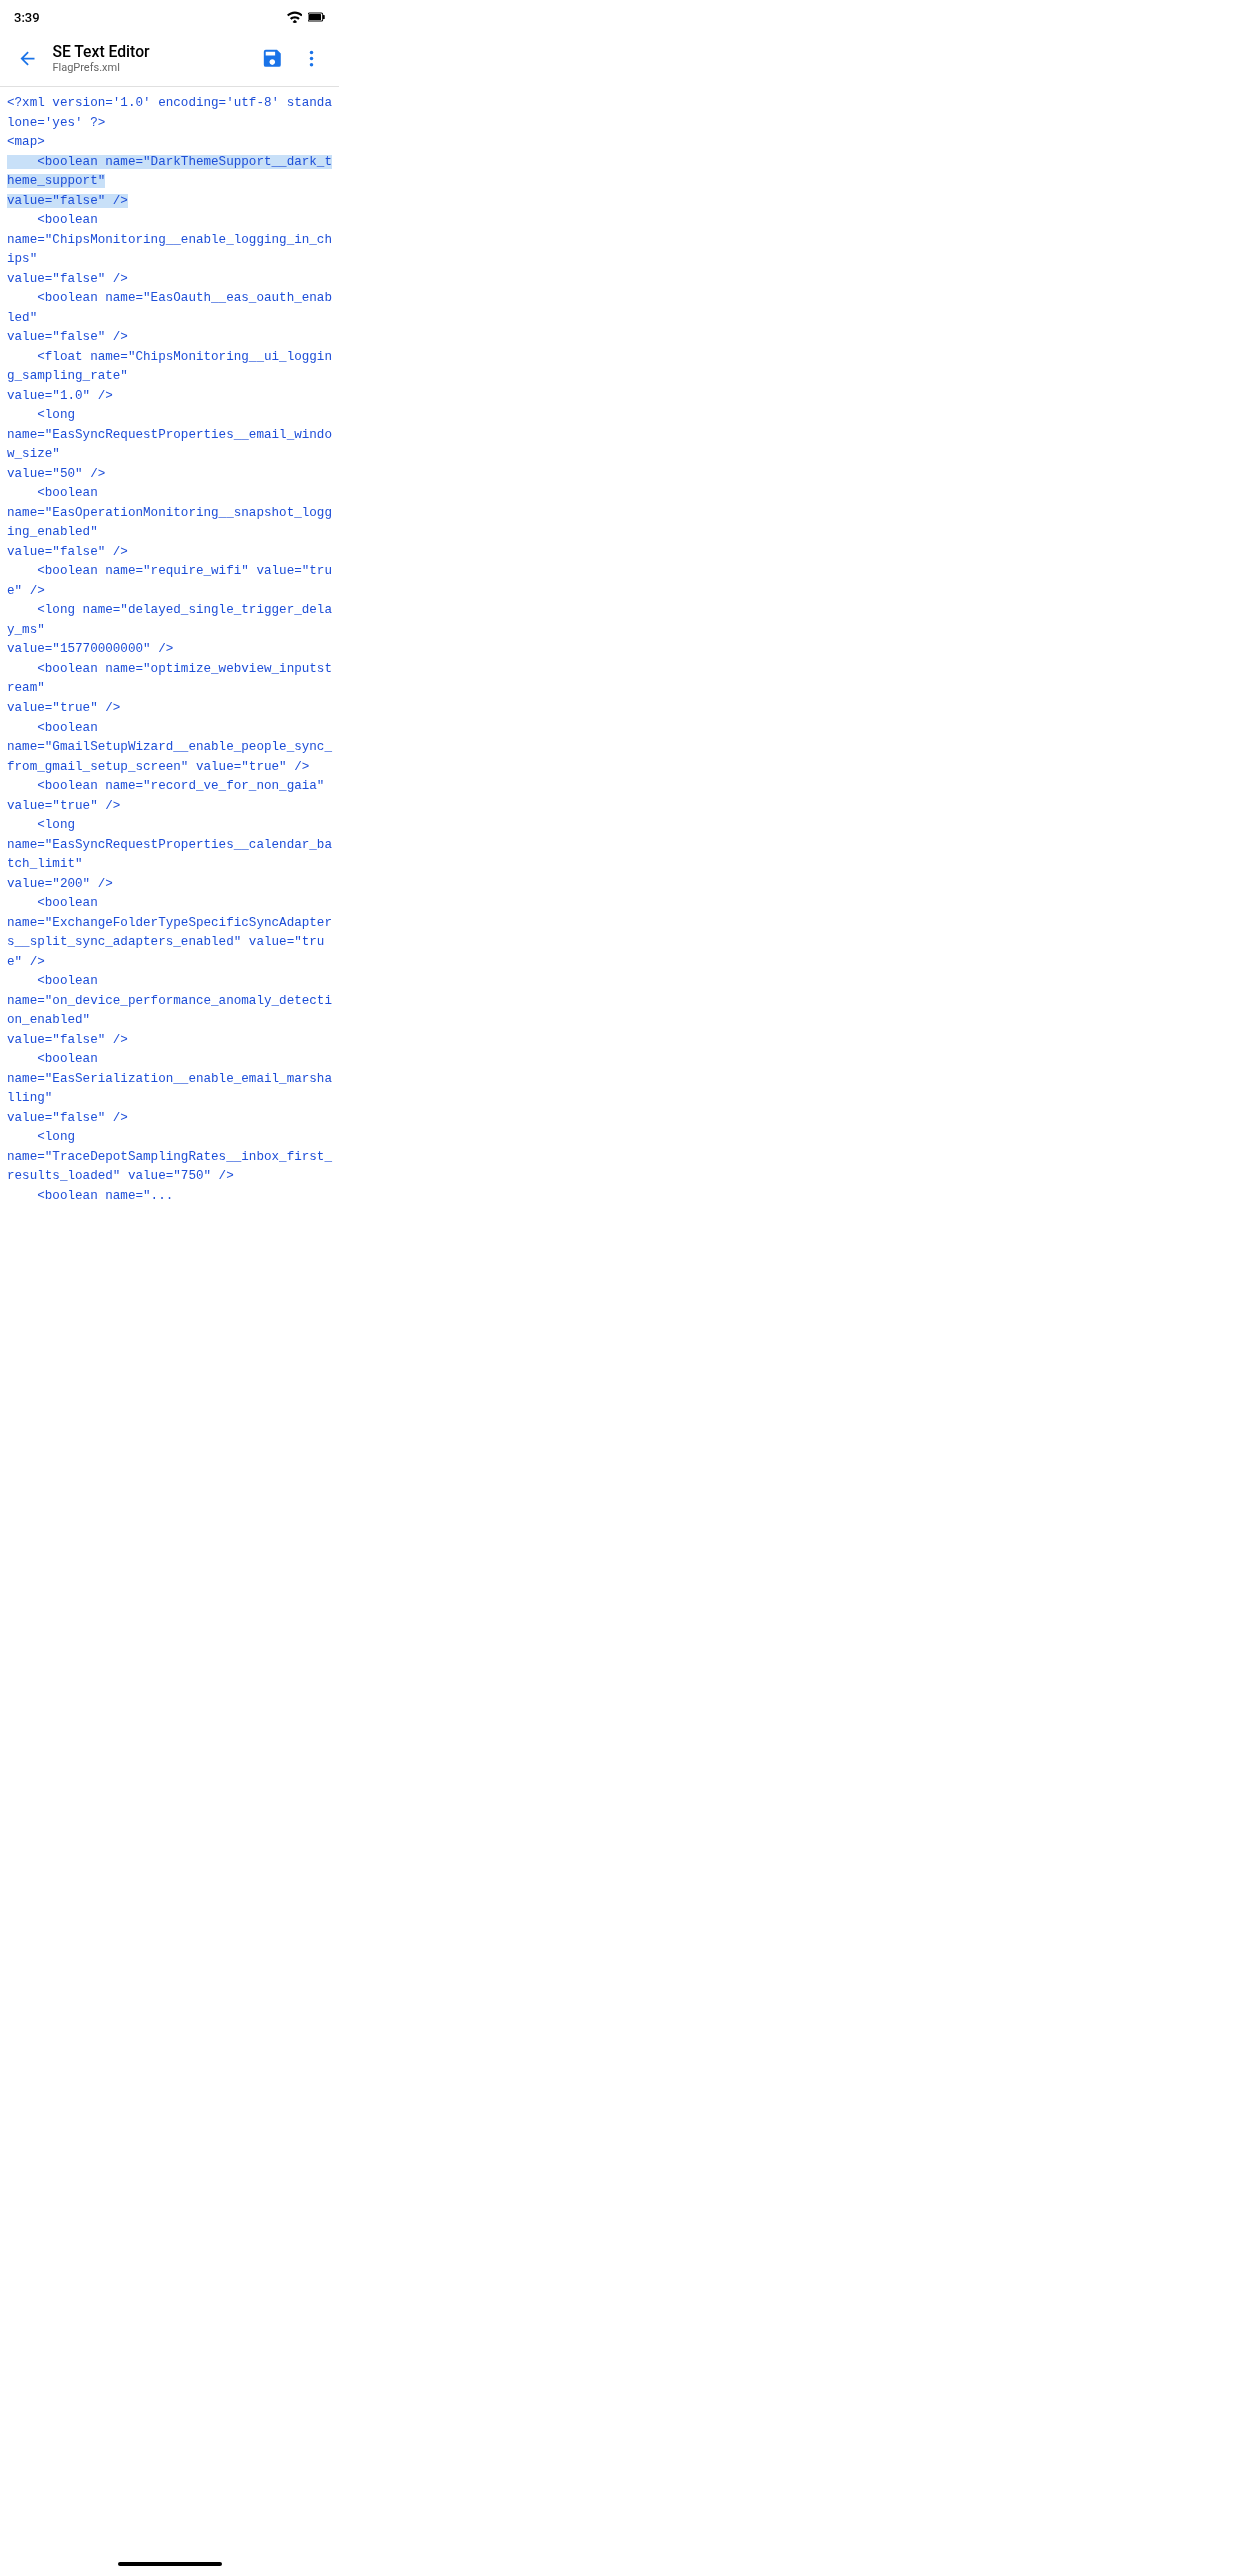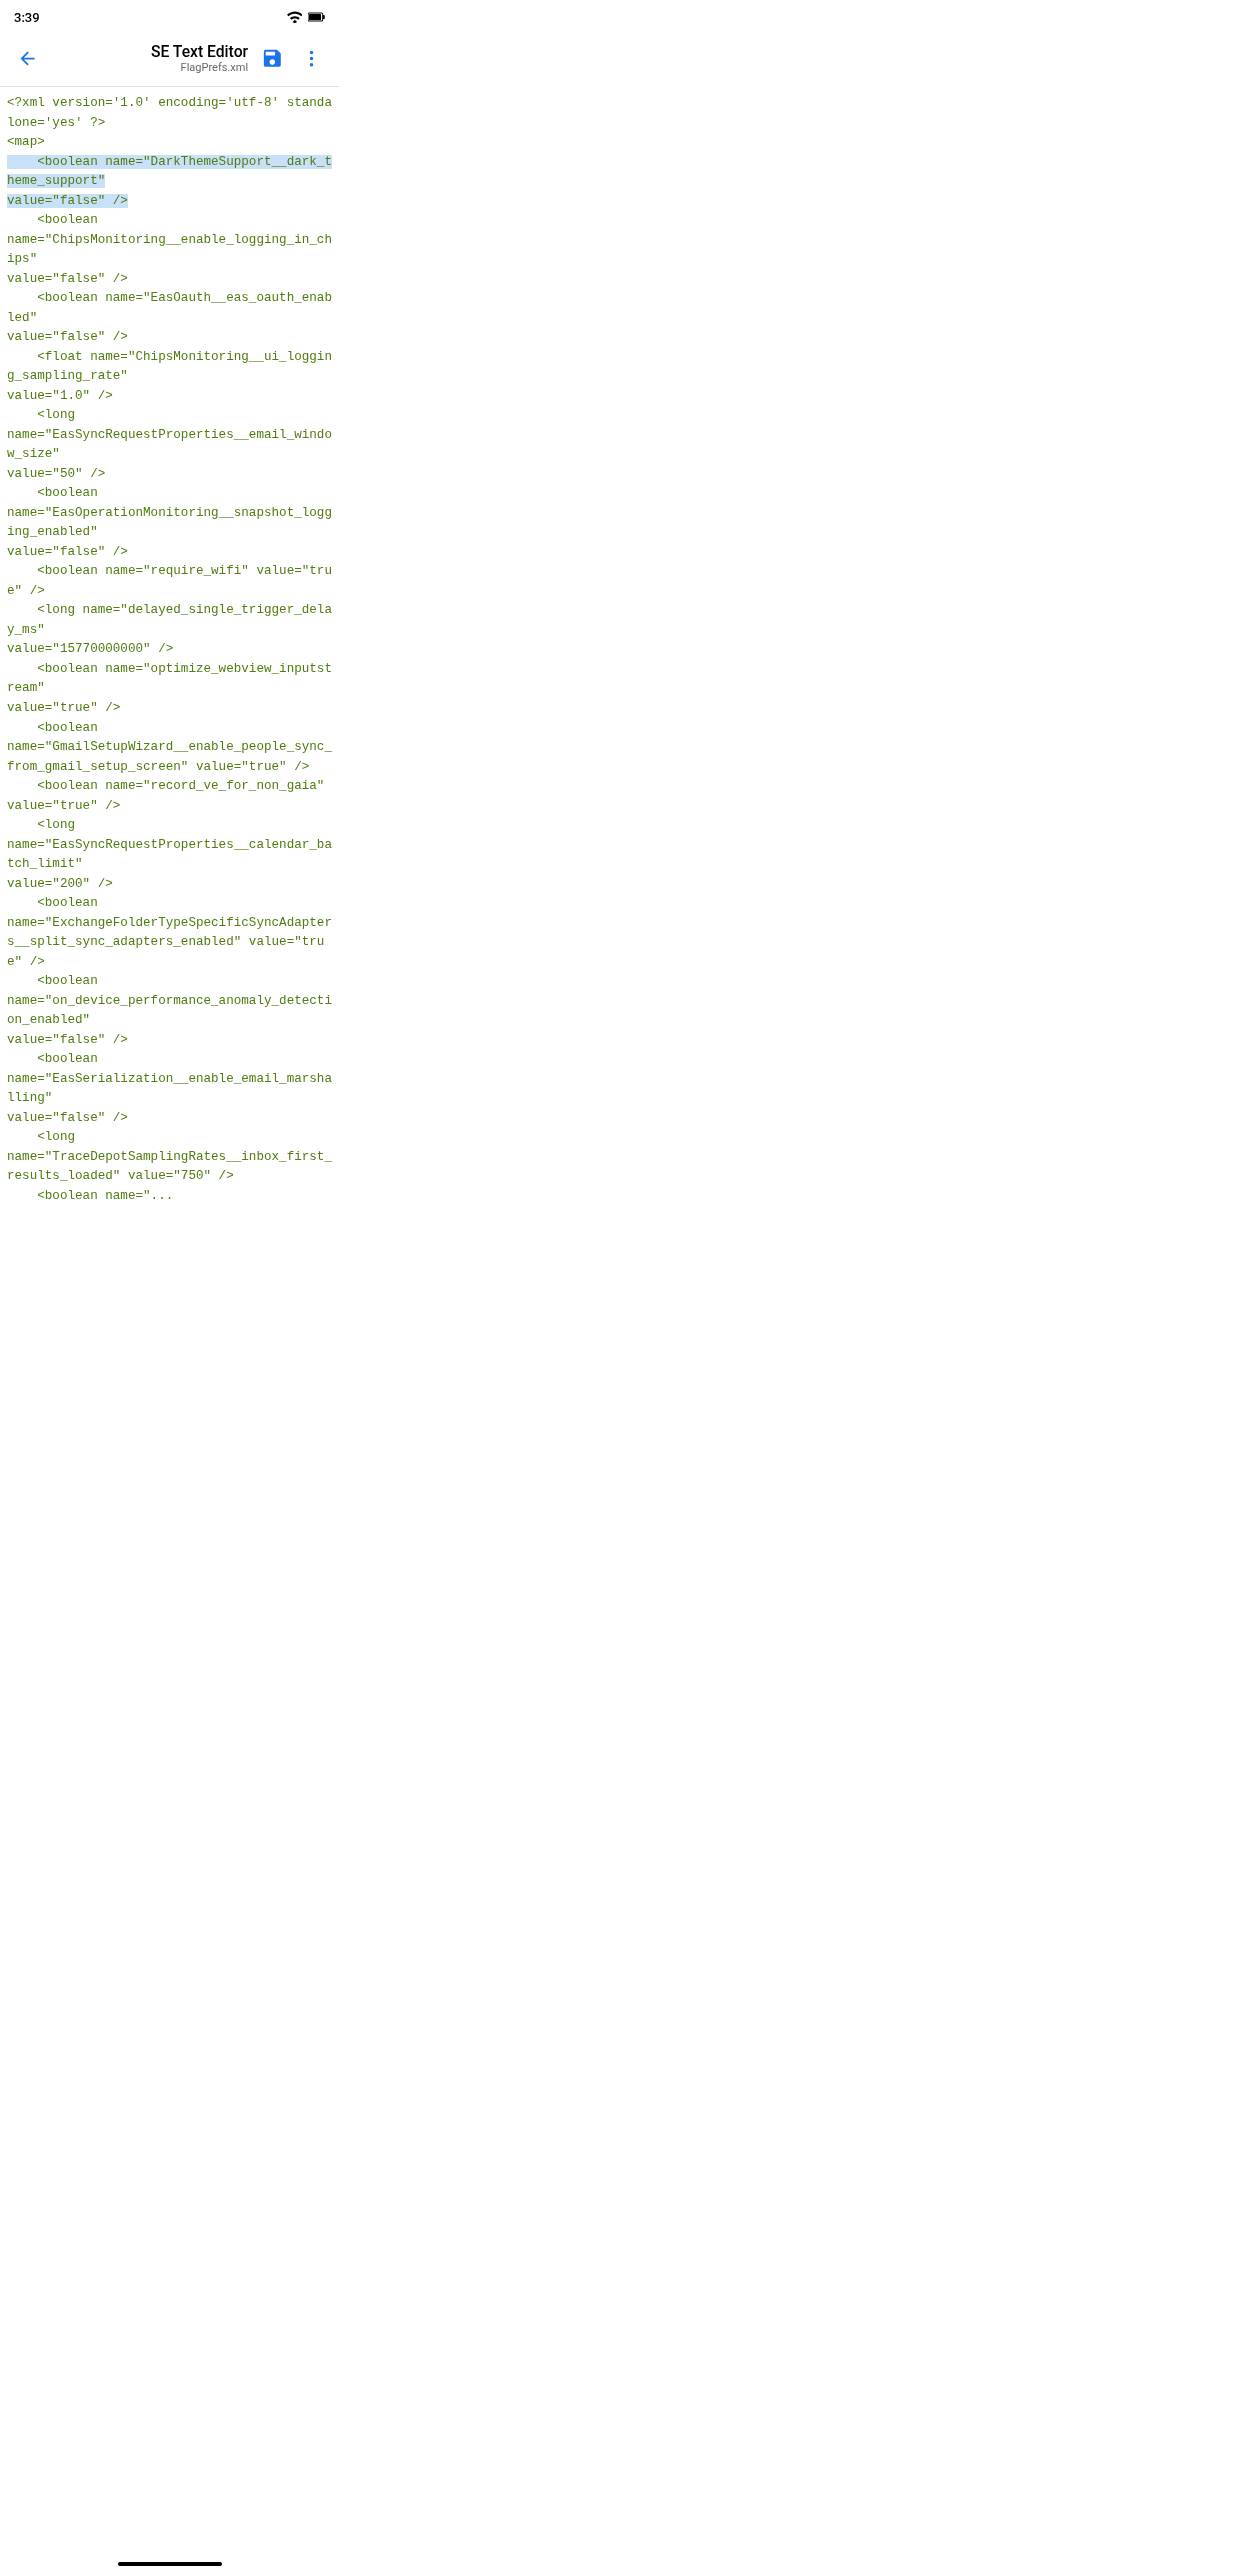--- a/index.html
+++ b/index.html
@@ -58,21 +58,20 @@
       display: flex;
       align-items: center;
       justify-content: center;
       cursor: pointer;
       color: #1a73e8;
     }
 
     .toolbar-title-area {
       flex: 1;
       padding: 0 7px;
-      text-align: right;
     }
 
     .toolbar-title {
       font-size: 15.7px;
       font-weight: 500;
       color: #000000;
       line-height: 1.2;
     }
 
     .toolbar-subtitle {
@@ -95,21 +94,21 @@
       cursor: pointer;
       color: #1a73e8;
       border-radius: 50%;
     }
 
     .content-area {
       padding: 7px 0 7px 7px;
       font-family: 'Courier New', Courier, monospace;
       font-size: 12.6px;
       line-height: 1.55;
-      color: #4d7c0f;
+      color: #1d4ed8;
       white-space: pre-wrap;
       word-break: break-all;
     }
 
     .highlight-blue {
       background-color: #c8e0f8;
     }
 
     .nav-bar {
       position: fixed;

